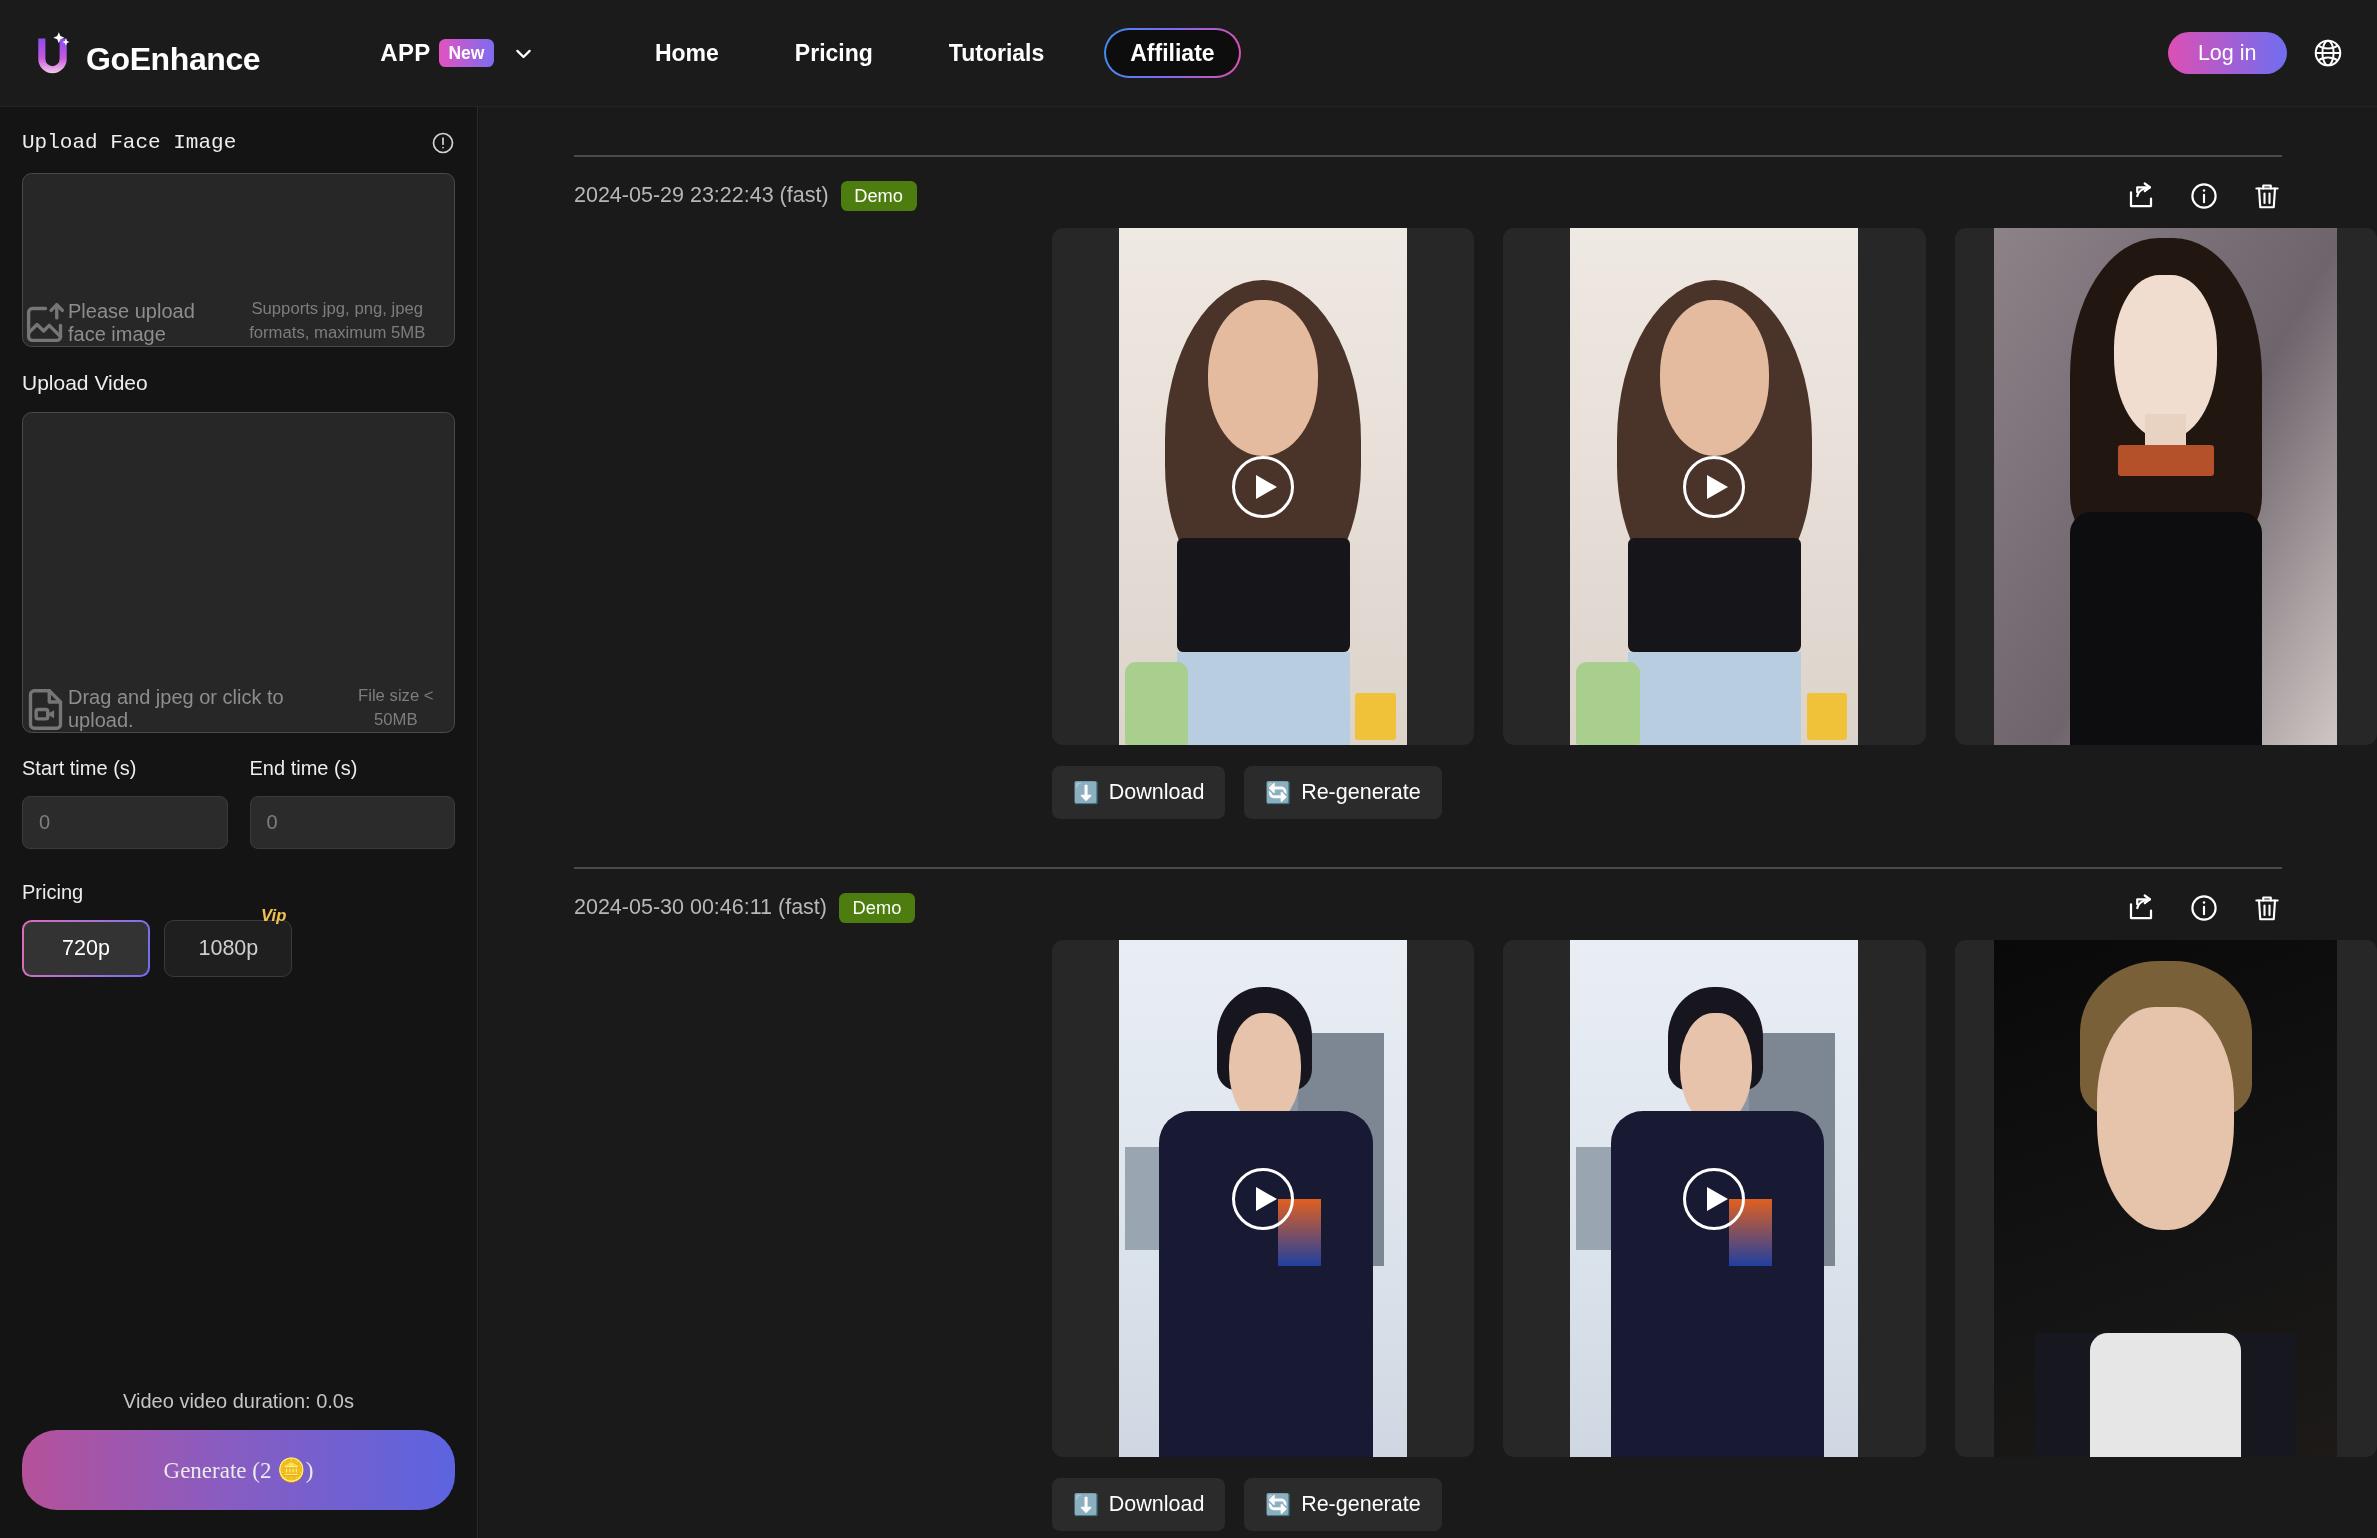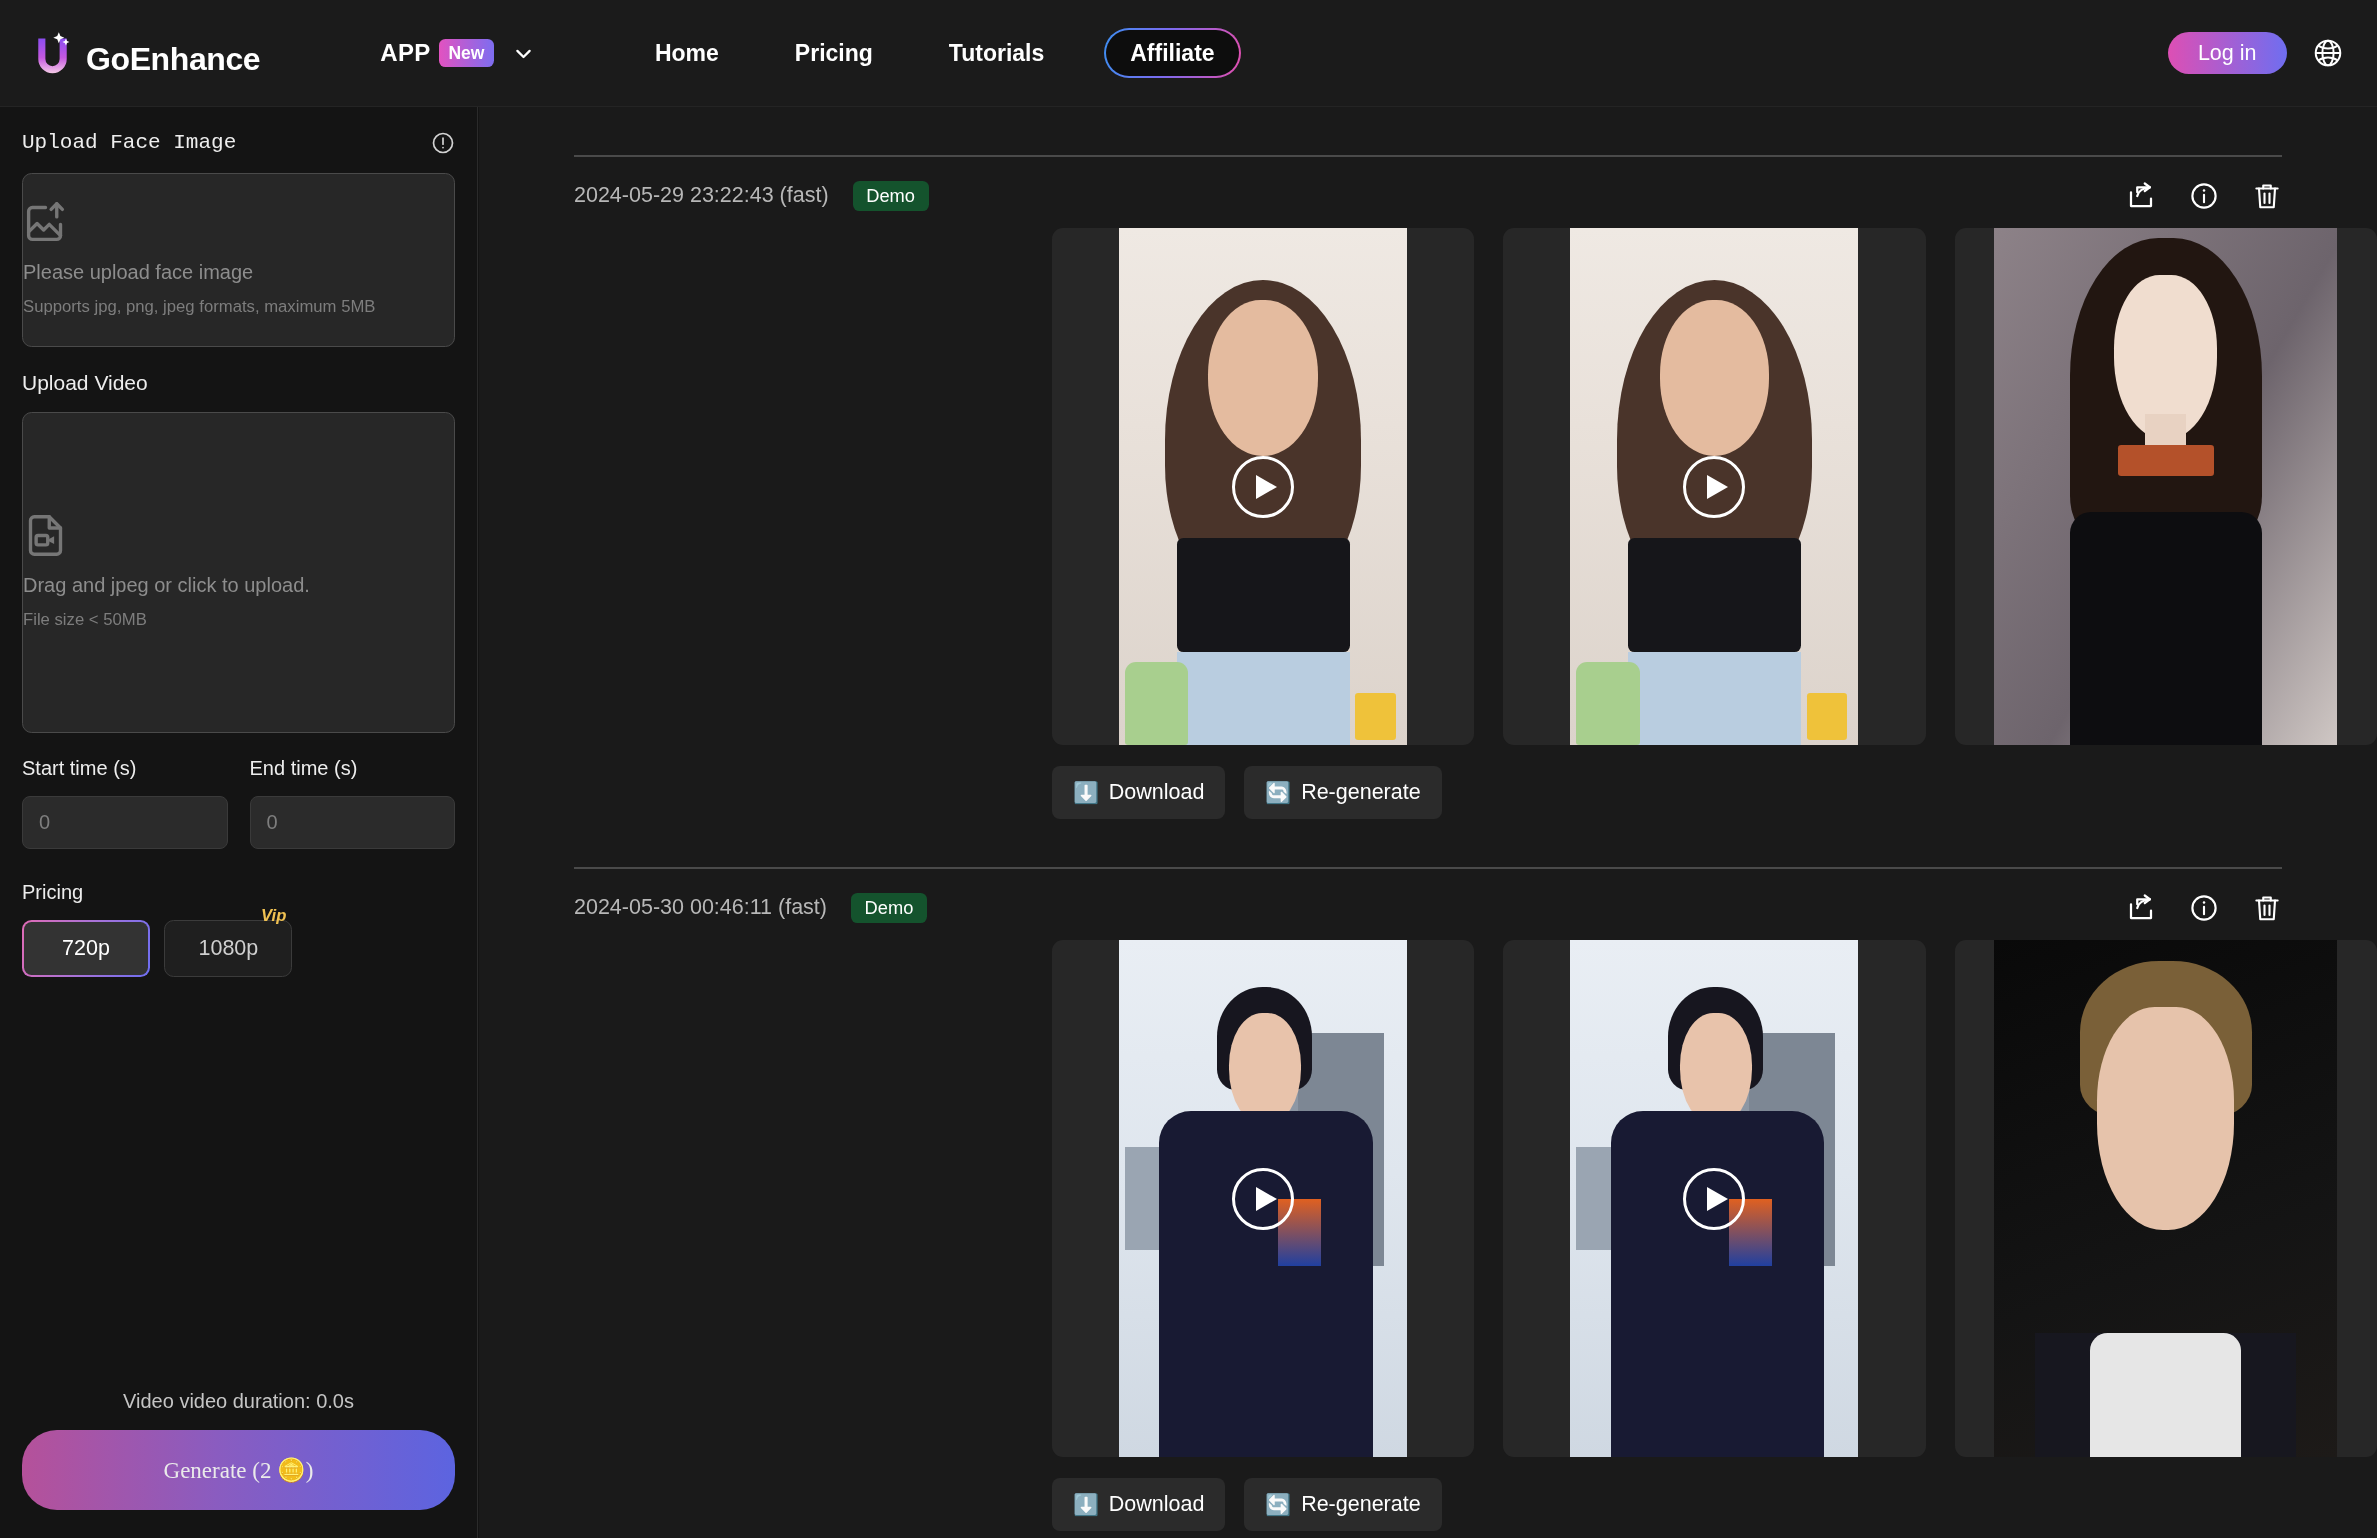--- a/index.html
+++ b/index.html
@@ -75,21 +75,21 @@
   }
   .side-label-row { display:flex; justify-content:space-between;font-family:Liberation Mono, monospace; }
   .side-label { color:#ededed; font-size:21px; font-weight:400; }
   .info-circle { width:24px; height:24px; cursor:pointer; }
 
   .drop-zone {
     margin-top: 17.5px;
     background:#272727;
     border:0.8px solid #4a4a4a;
     border-radius: 9.6px;
-    display:flex; flex-direction:column; align-items:flex-start; justify-content:center;
+    display:flex; align-items:flex-end; justify-content:center;
   }
   .dz-face { height: 174px; }
   .dz-video { height: 321px; }
   .dz-title { color:#8d8d8d; font-size:20px; margin-top:16px; }
   .dz-sub { color:#7d7d7d; font-size:16.7px; margin-top:11px; text-align:center;
             line-height:1.45; max-width: 383px; }
   .dz-icon { width:45px; height:45px; }
 
   .side-label-2 { margin-top: 24px; }
 
@@ -148,21 +148,21 @@
     overflow:hidden;
   }
   .divider { height:1.6px; background:#4a4a4a; margin: 48px 95px 0 95px; }
 
   .result-head {
     display:flex; align-items:center;
     margin: 24px 95px 0 95px;
   }
   .ts { color:#b7b7b7; font-size:21.5px; }
   .demo-badge {
-    margin-left: 24px; background:#14532d; color:#ffffff;
+    margin-left: 12px; background:#4d7c0f; color:#ffffff;
     font-size:18.3px; padding: 4px 13.6px; border-radius: 6.4px; text-align: right;
   }
   .head-actions { margin-left:auto; display:flex; align-items:center; gap: 33px; }
   .act-icon { width: 30px; height: 30px; cursor:pointer; }
 
   .cards { display:flex; gap: 29px; margin: 17.5px 0 0 573px; }
   .card {
     width: 510px; height: 517px;
     background:#272727; border-radius: 11px;
     position:relative; overflow:hidden;

